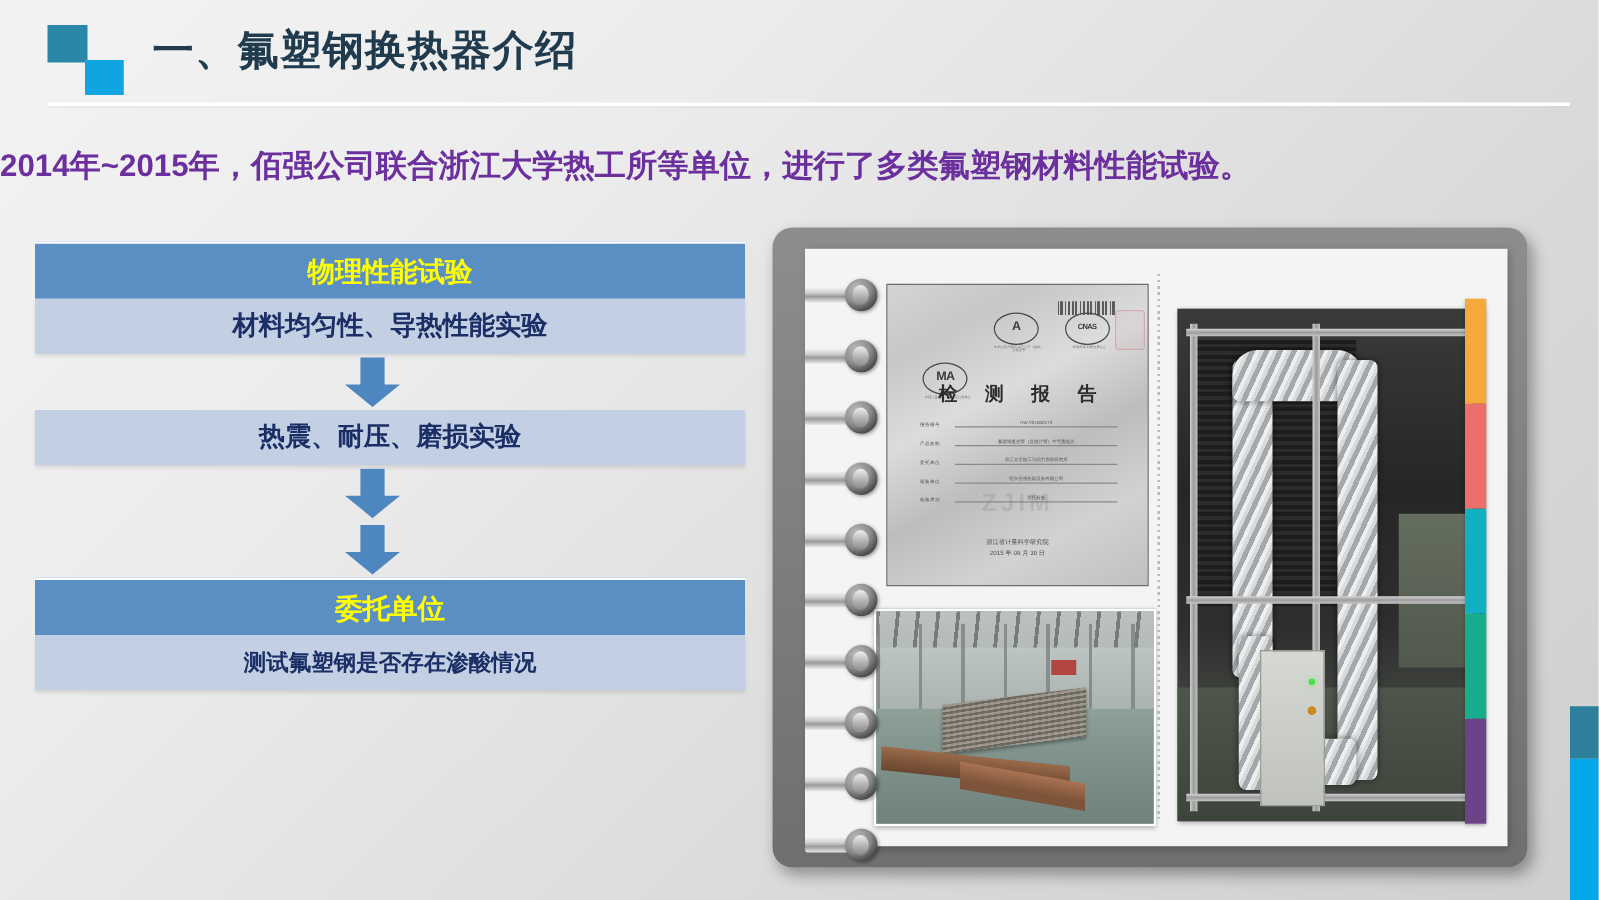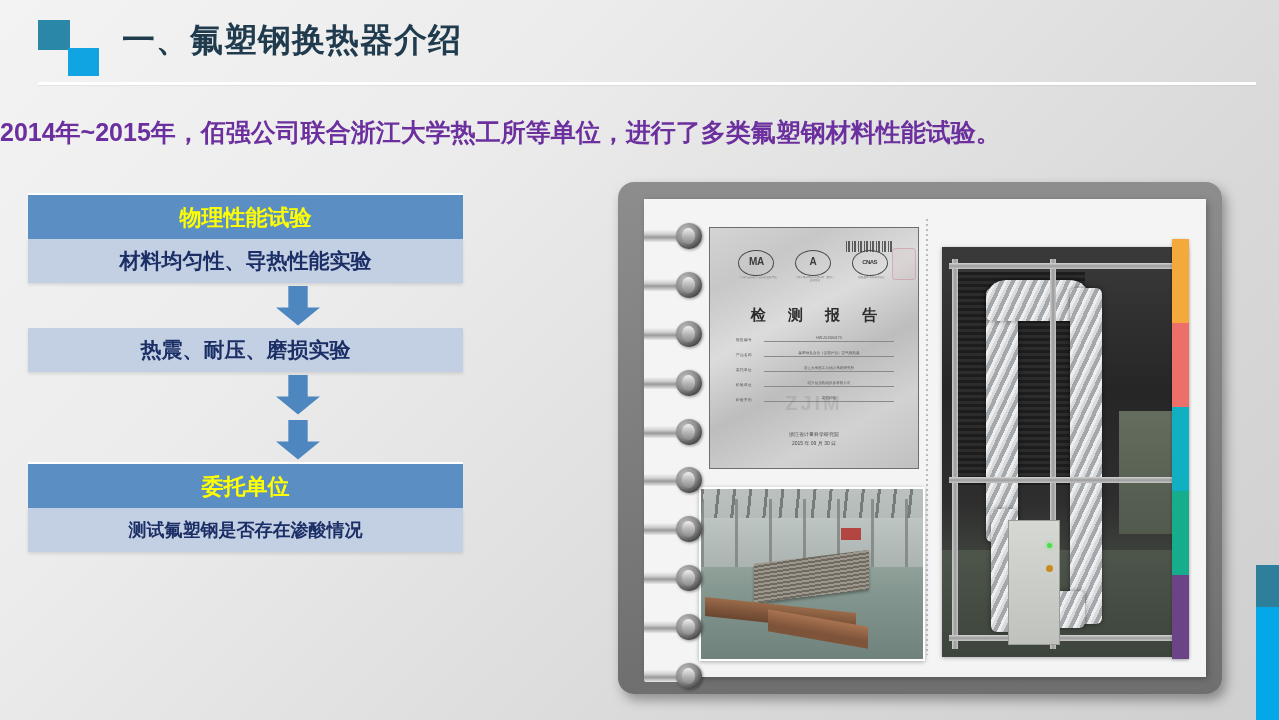--- a/index.html
+++ b/index.html
@@ -71,21 +71,21 @@
     white-space: nowrap;
   }
 
   
   .flow {
     position: absolute;
     left: 28px;
     top: 193px;
     width: 540px;
   }
-  .flow-block { width: 435px; }
+  .flow-block { width: 568px; }
   .flow-head {
     height: 46px;
     line-height: 46px;
     background: #5b8fc4;
     color: #ffff00;
     font-size: 22px;
     font-weight: bold;
     text-align: center;
     border-top: 2px solid #ffffff;
     box-sizing: border-box;
@@ -478,21 +478,21 @@
 
   <div class="notebook">
     <div class="nb-page">
 
       <div class="doc-photo">
         <div class="doc-inner">
           <div class="barcode"></div>
           <div class="seal"></div>
 
           <div class="doc-marks">
-            <div style="position:relative;">
+            <div style="position:relative;margin-top:40px;">
               <div class="mark oval">MA</div>
               <div class="mark-cap">中国计量认证 计量认证合格单位</div>
             </div>
             <div style="position:relative;">
               <div class="mark">A</div>
               <div class="mark-cap">中华人民共和国 审查认可（验收）合格证书</div>
             </div>
             <div style="position:relative;">
               <div class="mark oval" style="font-size:6px;">CNAS</div>
               <div class="mark-cap">检验检测 机构资质认定</div>

